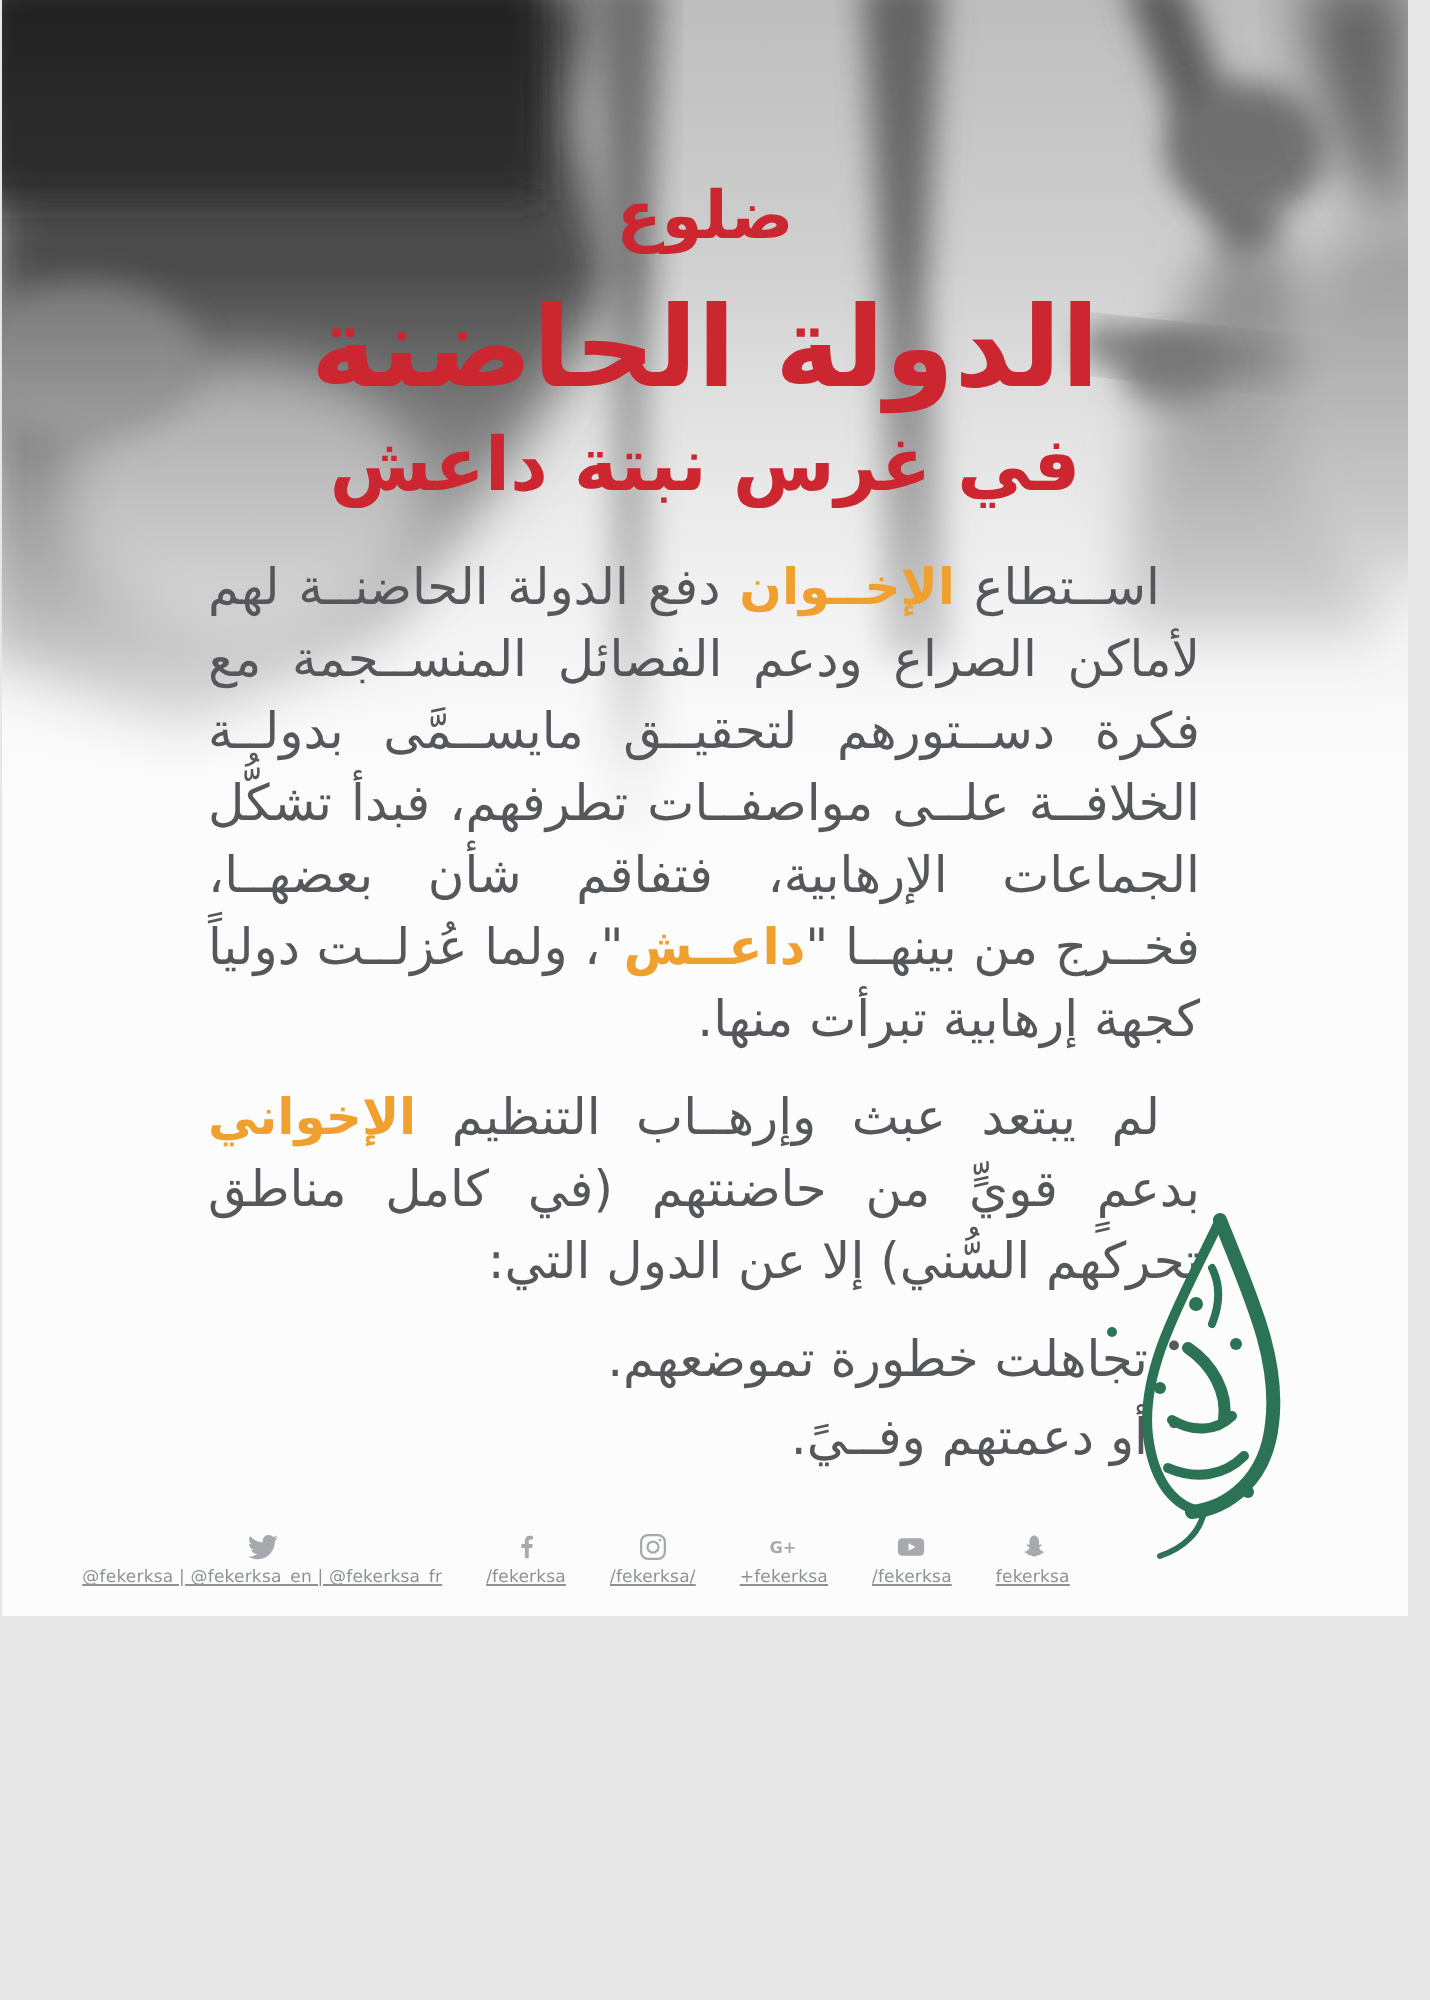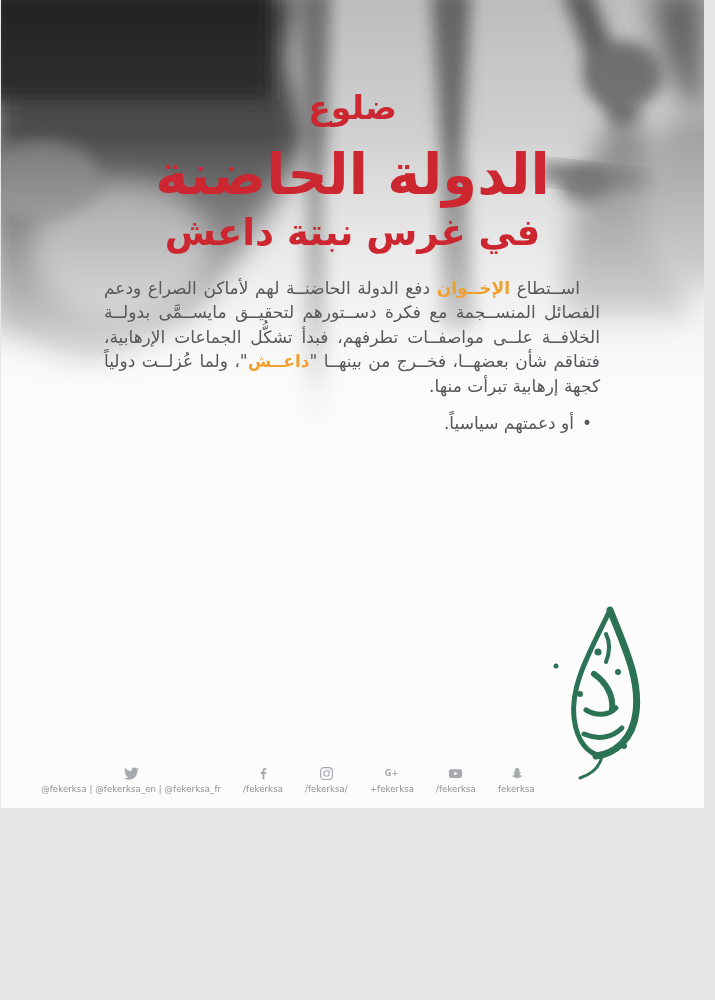--- a/index.html
+++ b/index.html
@@ -28,38 +28,38 @@
   .title-block{
     position:absolute;top:90px;left:0;width:100%;
     text-align:center;direction:rtl;color:#cc2630;
   }
   .kicker{font-size:33px;font-weight:bold;line-height:1.1;}
   .main-title{font-size:56px;font-weight:bold;margin:20px 0 8px;line-height:1.05;}
   .subtitle{font-size:37px;font-weight:bold;line-height:1.1;}
   .content{
     position:absolute;top:276px;right:104px;width:496px;
     direction:rtl;text-align:justify;
-    color:#56575a;font-size:17px;line-height:1.44;
+    color:#56575a;font-size:25px;line-height:1.44;
   }
   .content p{margin:0 0 13px;text-indent:20px;}
   .hl{color:#efa02f;font-weight:bold;}
   ul.bullets{margin:2px 0 0;padding:0 14px 0 0;list-style:none;}
   ul.bullets li{position:relative;margin:0 0 3px;padding-right:12px;}
   ul.bullets li::before{
     content:"\2022";position:absolute;right:-6px;top:0;
     font-size:17px;color:#56575a;
   }
   .logo{position:absolute;right:44px;bottom:28px;width:110px;height:174px;}
   .social{
     position:absolute;left:26px;bottom:14px;width:522px;
     display:flex;justify-content:center;align-items:flex-end;gap:22px;
   }
   .social-item{display:flex;flex-direction:column;align-items:center;gap:3px;color:#a6aaae;}
   .social-item svg{width:15px;height:15px;display:block;}
-  .social-handle{font-size:8.5px;color:#8d9195;white-space:nowrap;letter-spacing:0.1px;}
+  .social-handle{font-size:8.5px;color:#8d9195;white-space:nowrap;letter-spacing:0.1px;text-decoration:underline;}
 </style>
 </head>
 <body>
 
 <div class="page">
 
   <div class="bg">
     <svg viewBox="0 0 703 448" preserveAspectRatio="none">
       <defs>
         <filter id="b8" x="-30%" y="-30%" width="160%" height="160%">
@@ -94,23 +94,25 @@
 
   <header class="title-block">
     <div class="kicker">ضلوع</div>
     <div class="main-title">الدولة الحاضنة</div>
     <div class="subtitle">في غرس نبتة داعش</div>
   </header>
 
   <main class="content">
     <div id="paragraphs">
         <p><span>اســتطاع </span><span class="hl">الإخــوان</span><span> دفع الدولة الحاضنــة لهم لأماكن الصراع ودعم الفصائل المنســجمة مع فكرة دســتورهم لتحقيــق مايســمَّى بدولــة الخلافــة علــى مواصفــات تطرفهم، فبدأ تشكُّل الجماعات الإرهابية، فتفاقم شأن بعضهــا، فخــرج من بينهــا "</span><span class="hl">داعــش</span><span>"، ولما عُزلــت دولياً كجهة إرهابية تبرأت منها.</span></p>
+        <p><span>لم يبتعد عبث وإرهــاب التنظيم </span><span class="hl">الإخواني</span><span> بدعمٍ قويٍّ من حاضنتهم (في كامل مناطق تحركهم السُّني) إلا عن الدول التي:</span></p>
       </div>
     <ul class="bullets" id="bullets">
-        <li>أو دعمتهم سياسياً.</li>
+        <li>تجاهلت خطورة تموضعهم.</li>
+        <li>أو دعمتهم وفــيً.</li>
       </ul>
   </main>
 
   <div class="logo">
     <svg viewBox="0 0 110 174">
       <g fill="none" stroke="#2b7354" stroke-linecap="round">
         <path d="M60,4 C76,44 90,74 86,106 C83,134 64,148 46,150" stroke-width="7"></path>
         <path d="M60,4 C42,42 20,78 24,112 C27,136 38,148 52,150" stroke-width="5"></path>
         <path d="M52,150 C50,160 42,168 30,172" stroke-width="3"></path>
         <path d="M44,68 C56,76 64,90 62,104" stroke-width="6"></path>

